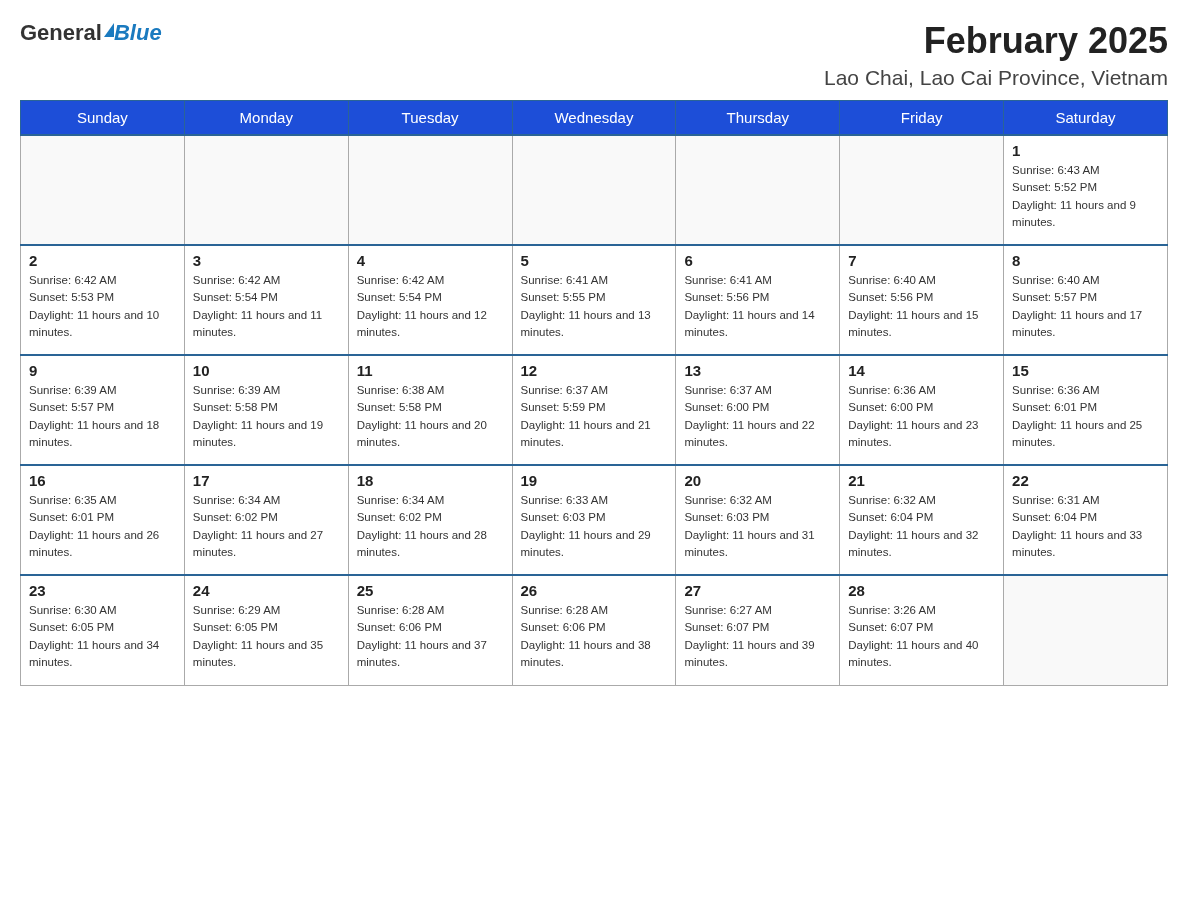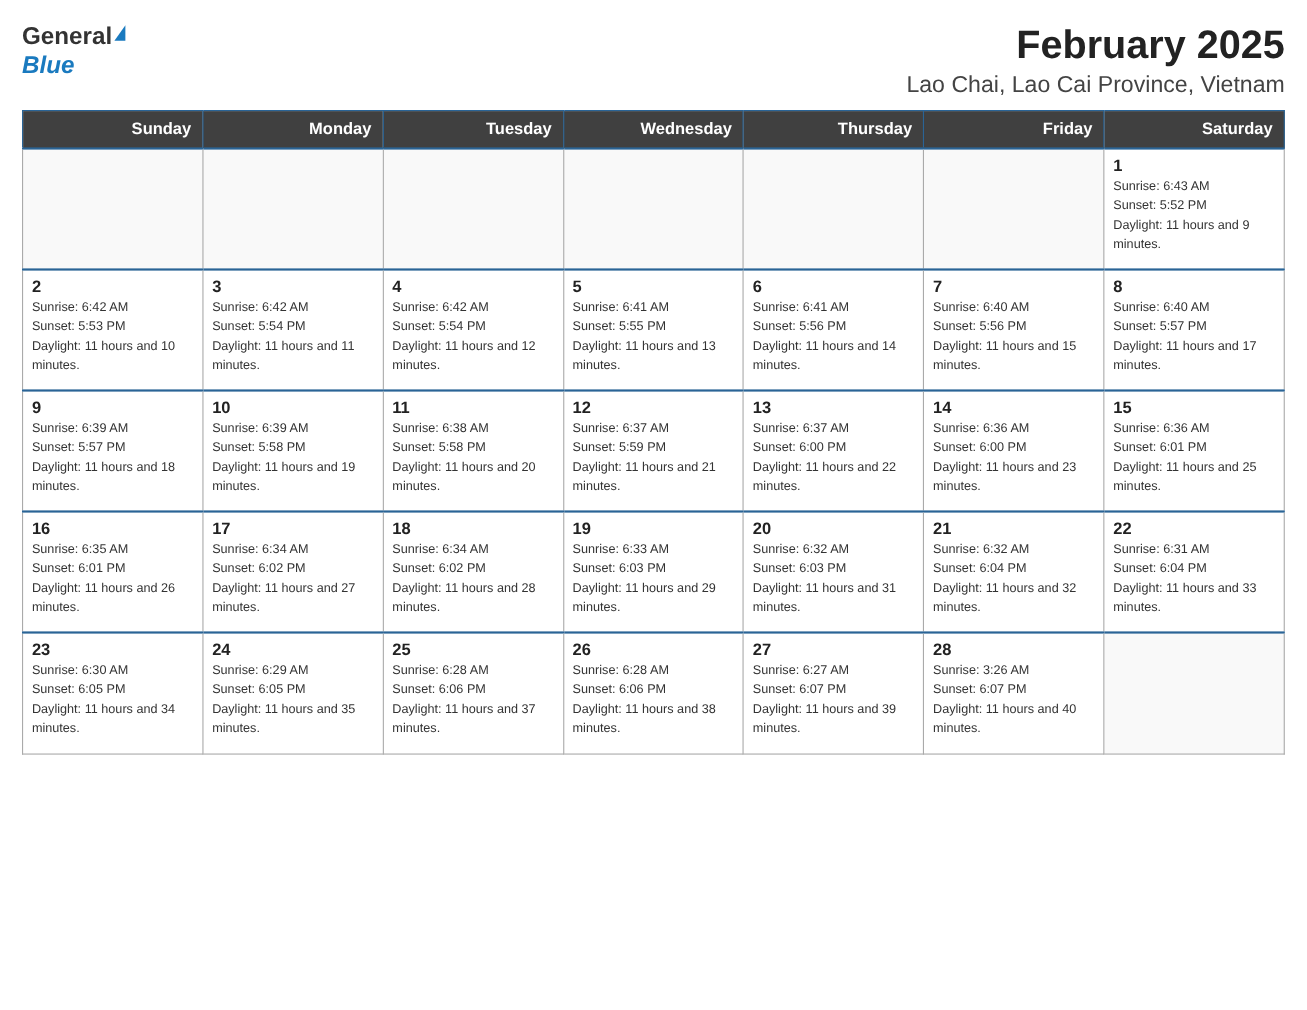--- a/index.html
+++ b/index.html
@@ -11,21 +11,21 @@
       min-height: 918px;
     }
     .header {
       display: flex;
       justify-content: space-between;
       align-items: flex-start;
       margin-bottom: 10px;
     }
     .logo {
       display: flex;
-      flex-direction: column;
+      flex-direction: row;
       align-items: flex-start;
     }
     .logo-general {
       font-size: 22px;
       font-weight: bold;
       color: #333;
     }
     .logo-blue {
       font-size: 22px;
       font-weight: bold;
@@ -60,26 +60,26 @@
       font-size: 21px;
       color: #444;
       margin-top: 4px;
     }
     .calendar {
       width: 100%;
       border-collapse: collapse;
       margin-top: 8px;
     }
     .calendar th {
-      background-color: #404040;
+      background-color: #1d4ed8;
       color: #fff;
       font-size: 15px;
-      font-weight: bold;
+      font-weight: normal;
       padding: 8px 10px;
-      text-align: right;
+      text-align: center;
       border: 1px solid #2a6496;
     }
     .calendar td {
       border: 1px solid #aaa;
       vertical-align: top;
       padding: 6px 8px;
       width: calc(100% / 7);
       min-height: 110px;
       height: 110px;
     }

